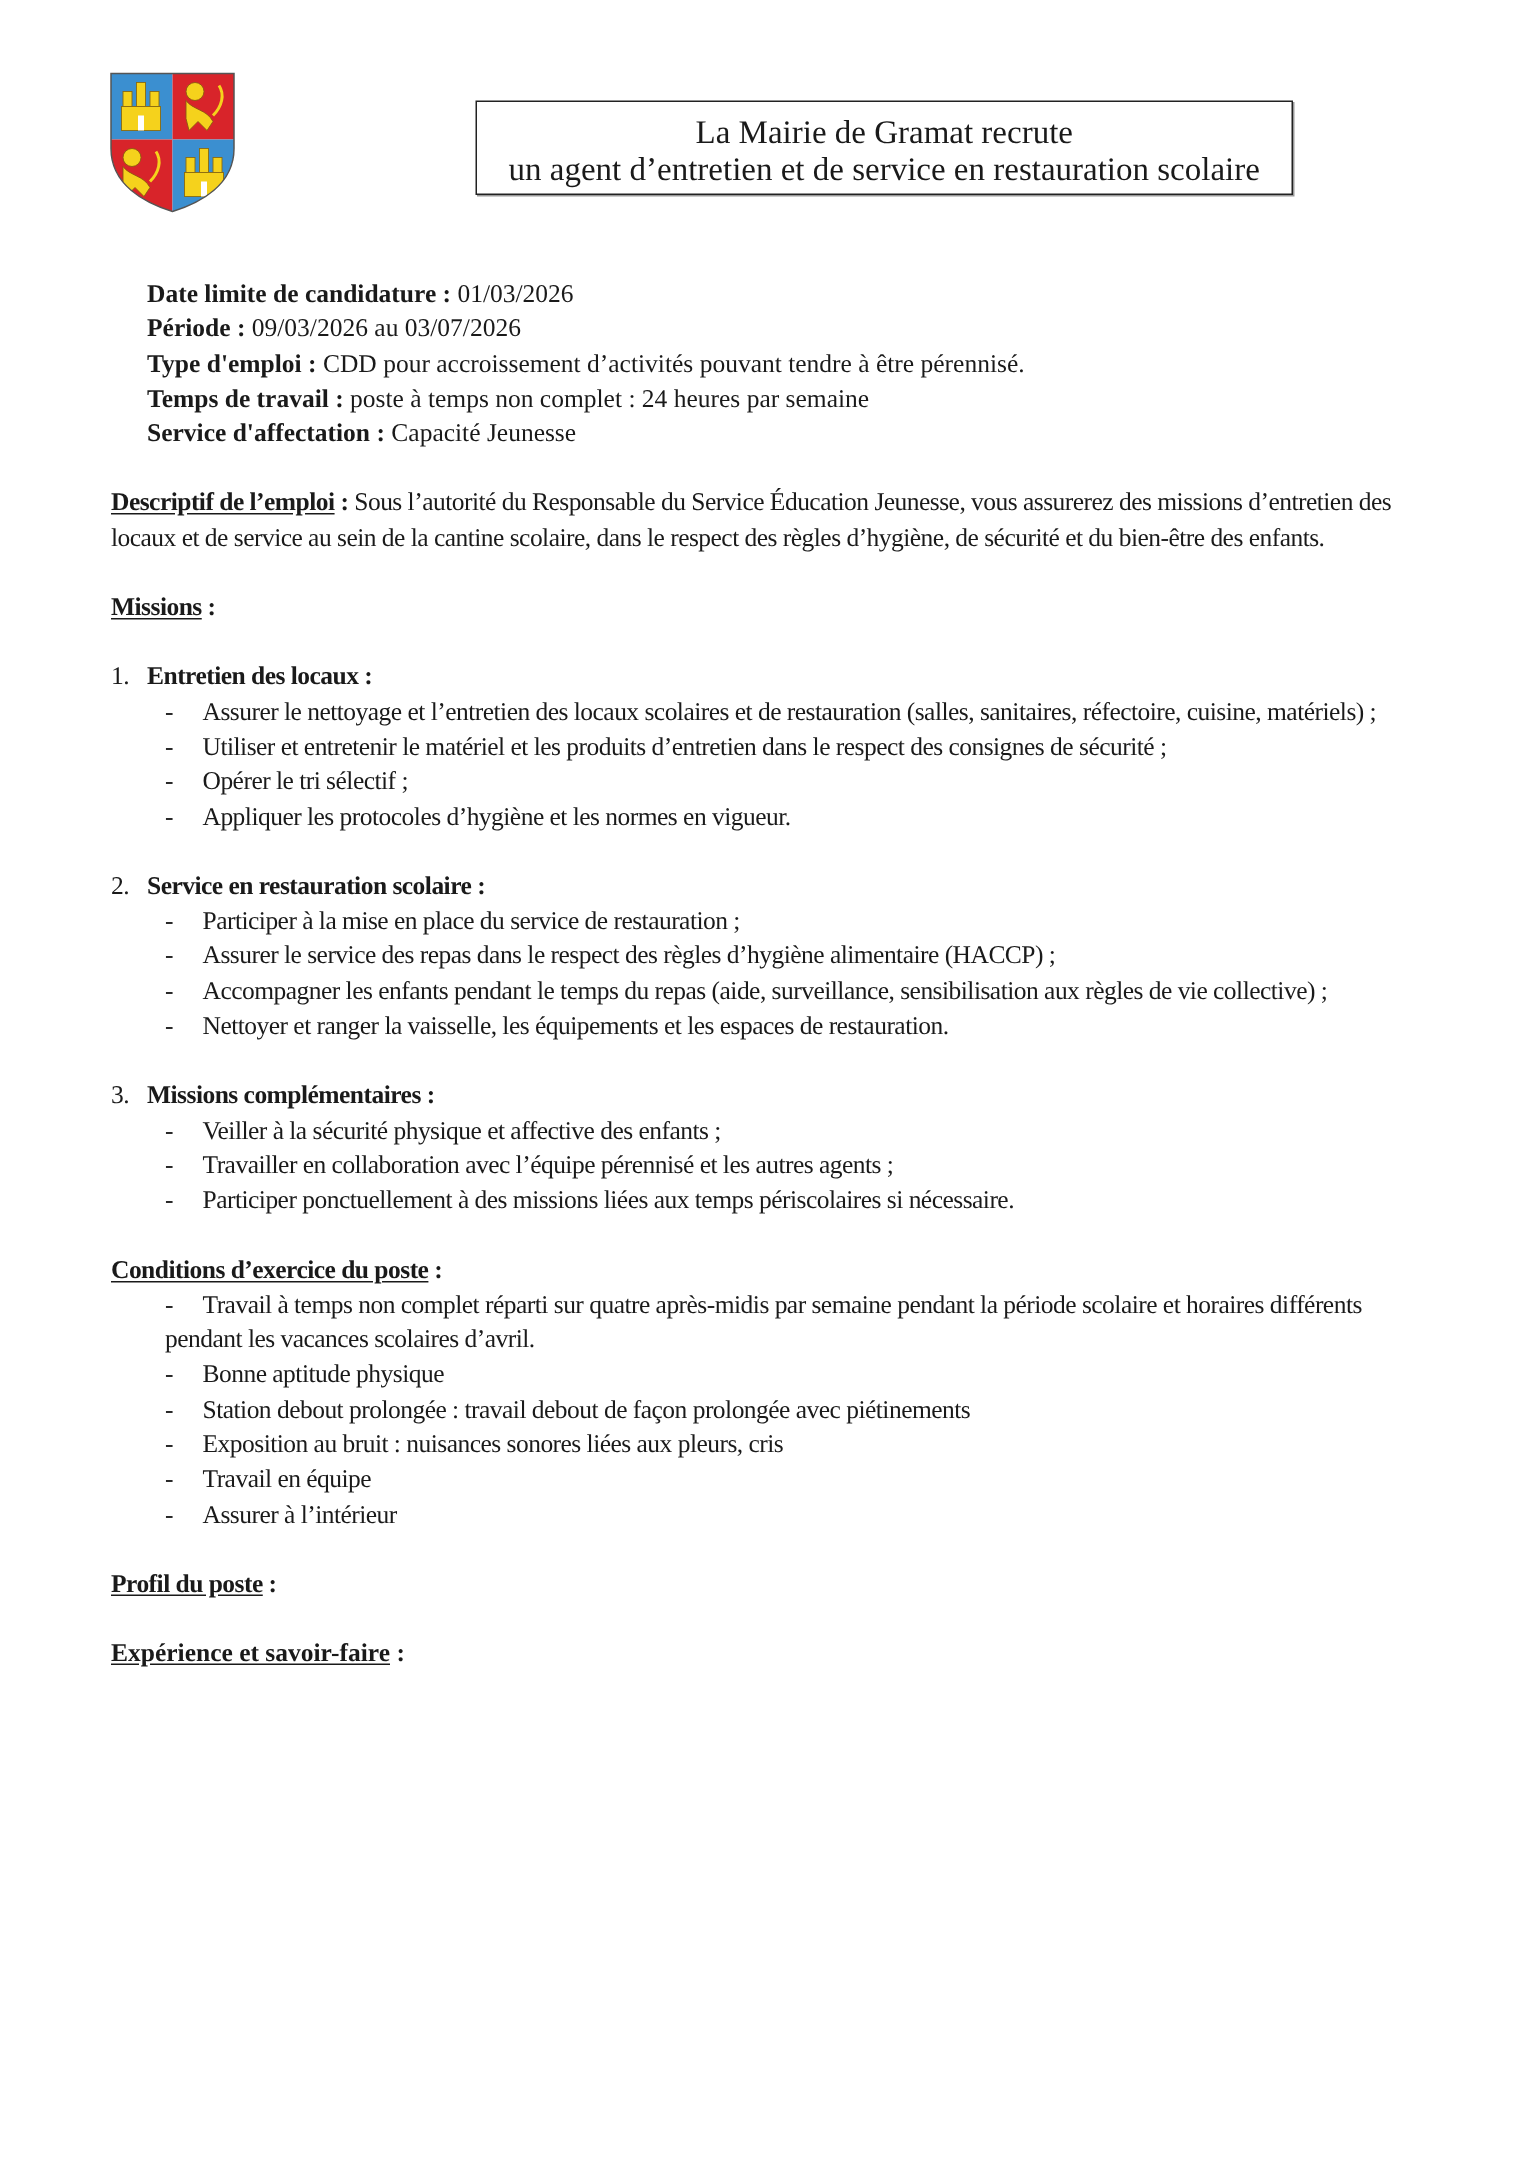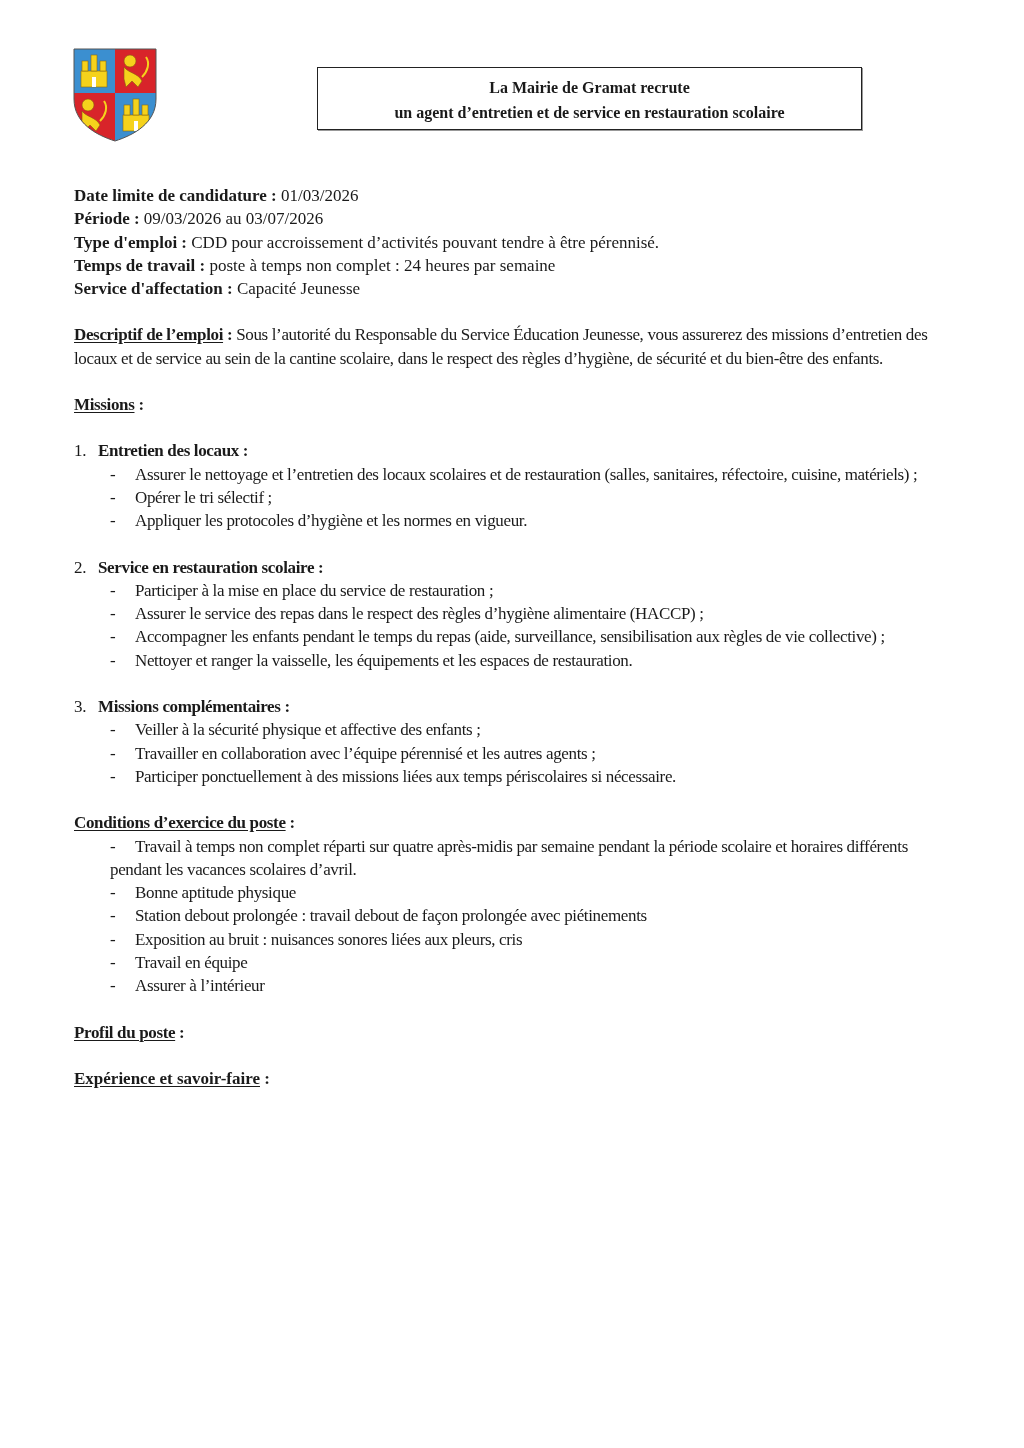--- a/index.html
+++ b/index.html
@@ -20,36 +20,36 @@
     }
     .title-box {
       position: absolute;
       left: 317px;
       top: 67px;
       width: 545px;
       height: 63px;
       border: 1.5px solid #222;
       box-shadow: 1px 1px 0 #999;
       text-align: center;
-      font-weight: bold;
-      font-size: 16px;
+      font-weight: normal;
+      font-size: 22px;
       line-height: 25px;
       padding-top: 7px;
       box-sizing: border-box;
     }
     .title-box div { white-space: nowrap; }
     .content {
       position: absolute;
       left: 74px;
       top: 184px;
       width: 880px;
       font-size: 17px;
       line-height: 23.3px;
     }
-    .field { white-space: nowrap; }
+    .field { white-space: nowrap; margin-left: 24px; }
     .field b { font-weight: bold; }
     .gap { height: 23px; }
     .heading u, .heading b u { text-decoration: underline; text-underline-offset: 2px; }
     .narrow { font-family: "Liberation Serif", serif; letter-spacing: -0.35px; }
     .mission-title { font-weight: bold; }
     .mission-title .num { font-weight: normal; display: inline-block; width: 24px; }
     ul.dash {
       list-style: none;
       margin: 0;
       padding: 0 0 0 36px;
@@ -141,20 +141,21 @@
 
   <div class="narrow">
     <b class="heading"><u>Missions</u><span> :</span></b>
 
     <div class="gap"></div>
 
     <div>
       <div class="mission-title"><span class="num">1.</span><span>Entretien des locaux :</span></div>
       <ul class="dash">
         <li>Assurer le nettoyage et l’entretien des locaux scolaires et de restauration (salles, sanitaires, réfectoire, cuisine, matériels) ;</li>
+        <li>Utiliser et entretenir le matériel et les produits d’entretien dans le respect des consignes de sécurité ;</li>
         <li>Opérer le tri sélectif ;</li>
         <li>Appliquer les protocoles d’hygiène et les normes en vigueur.</li>
       </ul>
     </div>
 
     <div class="gap"></div>
 
     <div>
       <div class="mission-title"><span class="num">2.</span><span>Service en restauration scolaire :</span></div>
       <ul class="dash">

